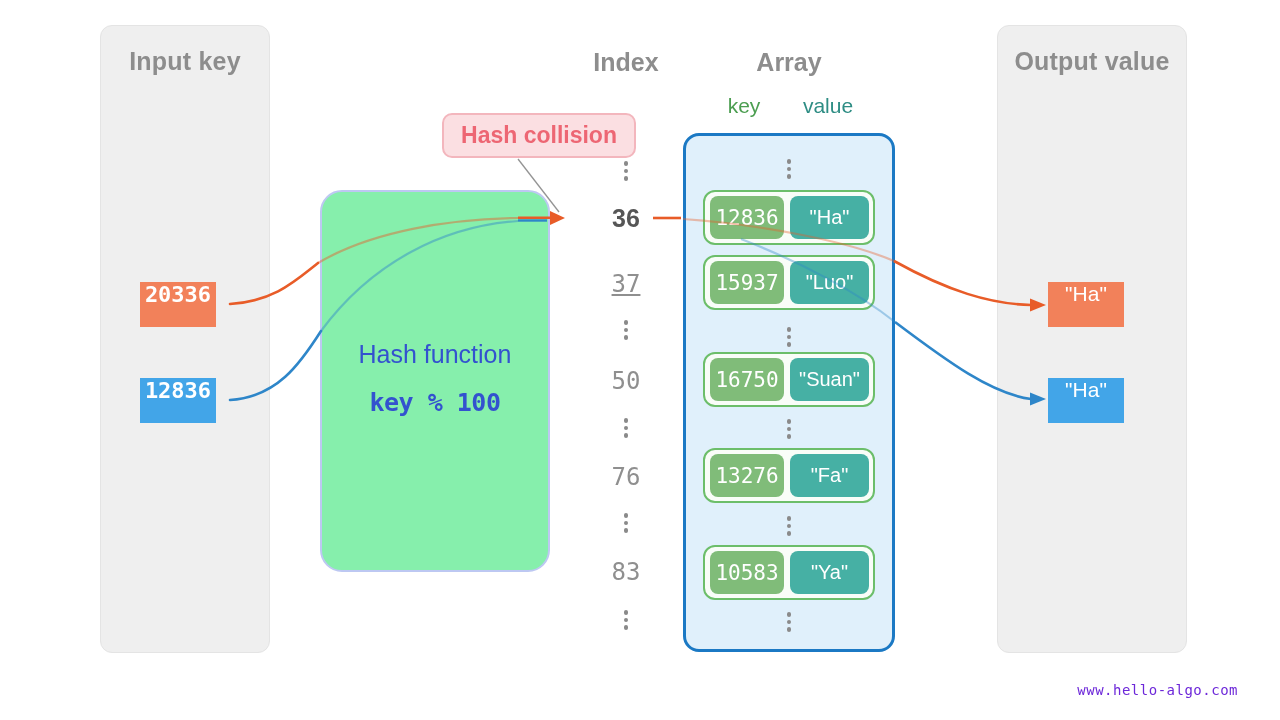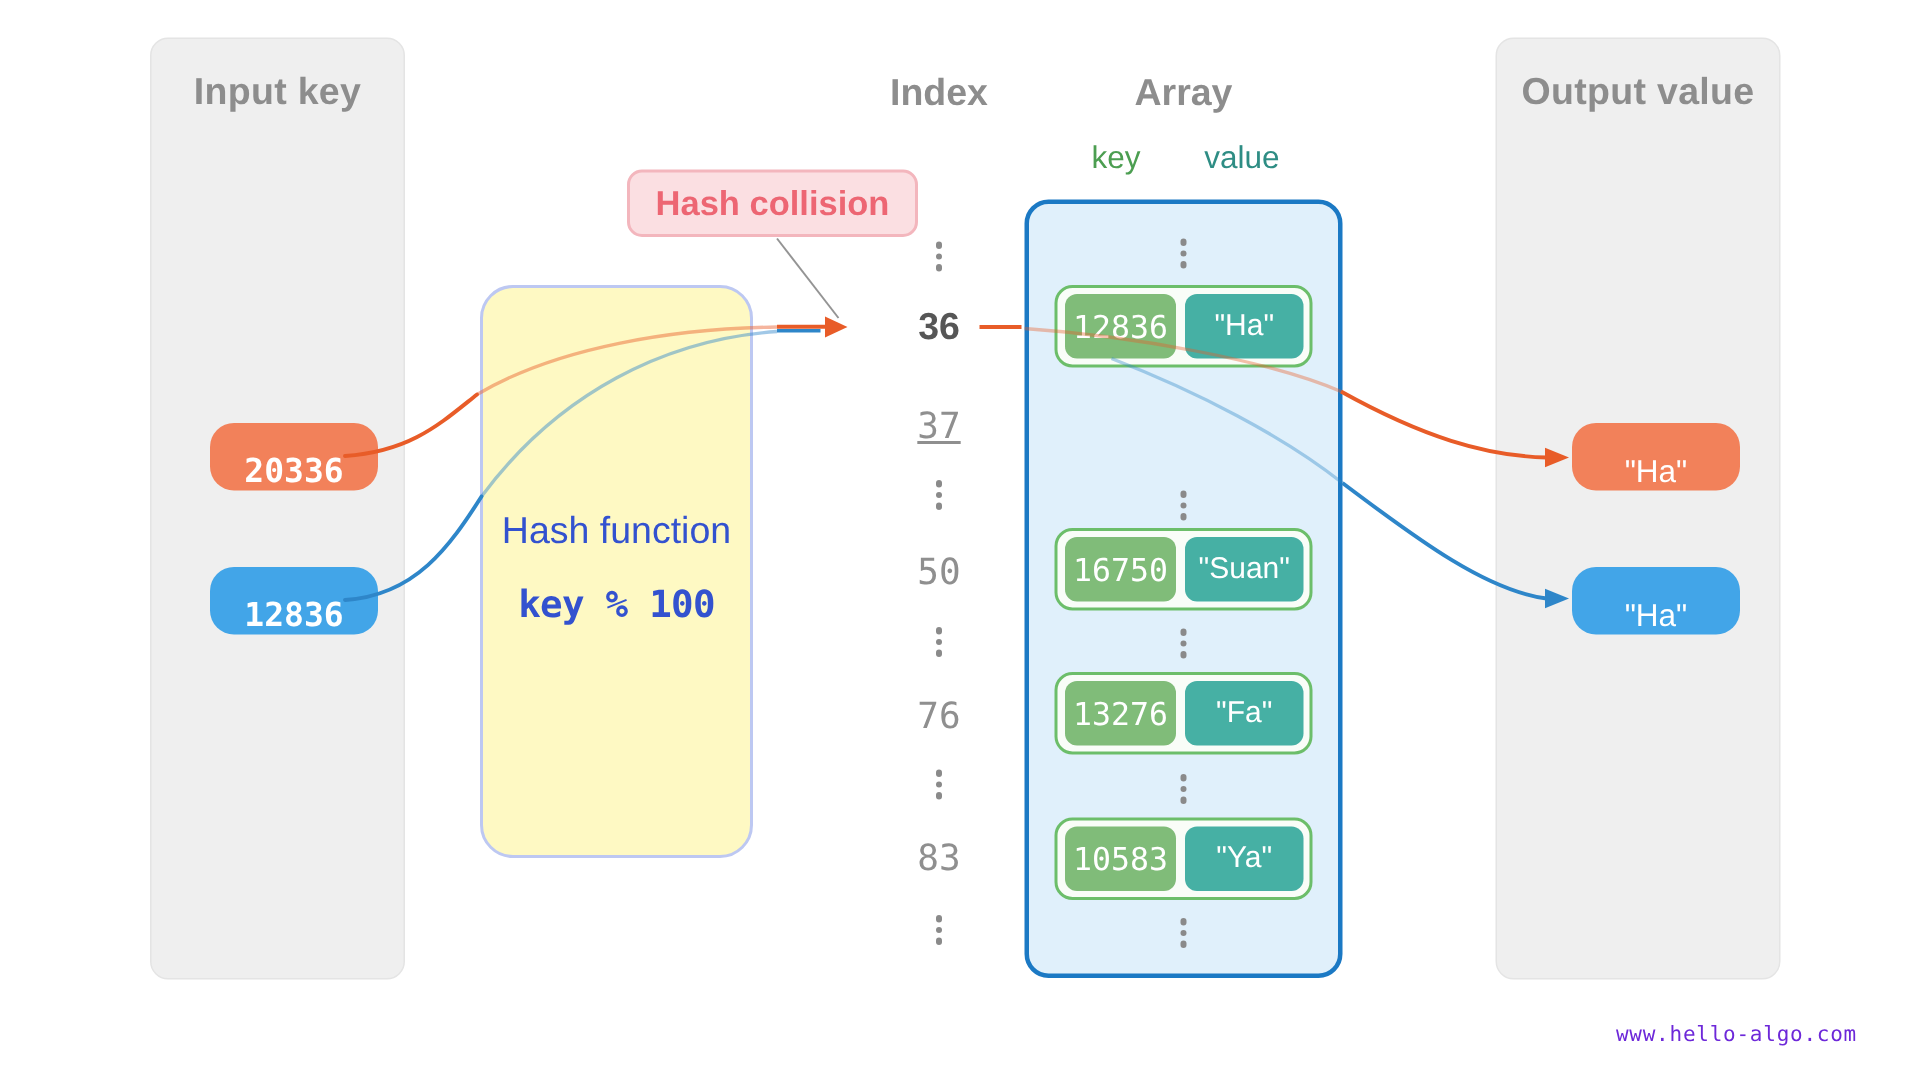--- a/index.html
+++ b/index.html
@@ -8,36 +8,36 @@
   .mono{font-family:"DejaVu Sans Mono","Liberation Mono",monospace;}
 
   
   .panel{position:absolute;top:25px;height:628px;background:#efefef;border:1px solid #e4e4e4;
          border-radius:12px;box-sizing:border-box;text-align:center;}
   .panel-input{left:100px;width:170px;}
   .panel-output{left:997px;width:190px;}
   .panel-title{margin-top:21px;font-size:25px;font-weight:bold;color:#8d8d8d;letter-spacing:0.2px;}
 
   
-  .chip{position:absolute;width:112px;height:45px;border-radius:16px;color:#ffffff;
-        display:flex;align-items:flex-end;justify-content:center;box-sizing:border-box;}
+  .chip{position:absolute;width:76px;height:45px;border-radius:0;color:#ffffff;
+        display:flex;align-items:flex-start;justify-content:center;box-sizing:border-box;}
   .chip.orange{background:#f2815a;}
   .chip.blue{background:#42a5e8;}
   .chip .num{font-size:22px;font-weight:bold;}
   .chip .str{font-size:21px;}
 
   
-  .hash-box{position:absolute;left:320px;top:190px;width:182px;height:382px;background:#fef9c3;
+  .hash-box{position:absolute;left:320px;top:190px;width:230px;height:382px;background:#86efac;
             border:2px solid #bdc8f2;border-radius:22px;box-sizing:border-box;text-align:center;}
   .hash-name{position:absolute;left:0;right:0;top:148px;font-size:25px;color:#3352cf;}
   .hash-formula{position:absolute;left:0;right:0;top:196px;font-size:25px;font-weight:bold;
                 color:#3352cf;letter-spacing:-0.5px;}
 
   
-  .collision{position:absolute;left:418px;top:113px;width:194px;height:45px;background:#fbdfe2;
+  .collision{position:absolute;left:442px;top:113px;width:194px;height:45px;background:#fbdfe2;
              border:2px solid #f3b6bd;border-radius:10px;box-sizing:border-box;display:flex;
              align-items:center;justify-content:center;font-size:23px;font-weight:bold;color:#ed6673;}
 
   
   .hdr{position:absolute;top:48px;width:120px;text-align:center;font-size:25px;font-weight:bold;color:#8d8d8d;}
   .hdr-index{left:566px;}
   .hdr-array{left:729px;}
   .sub{position:absolute;top:94px;width:80px;text-align:center;font-size:21px;}
   .sub-key{left:704px;color:#4c9e51;}
   .sub-value{left:788px;color:#2e8d84;}
@@ -166,20 +166,24 @@
   <div class="vdots vd-a4">
       <i></i>
       <i></i>
       <i></i>
     </div>
 
   <div class="pair pair-0">
     <div class="kbox mono">12836</div>
     <div class="vbox">"Ha"</div>
   </div>
+  <div class="pair pair-1">
+    <div class="kbox mono">15937</div>
+    <div class="vbox">"Luo"</div>
+  </div>
   <div class="pair pair-2">
     <div class="kbox mono">16750</div>
     <div class="vbox">"Suan"</div>
   </div>
   <div class="pair pair-3">
     <div class="kbox mono">13276</div>
     <div class="vbox">"Fa"</div>
   </div>
   <div class="pair pair-4">
     <div class="kbox mono">10583</div>

